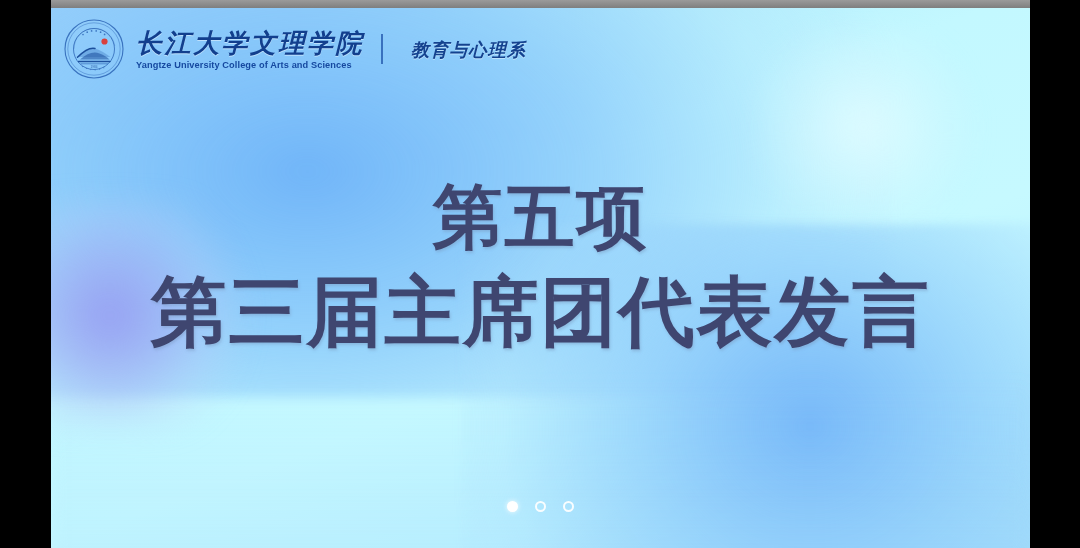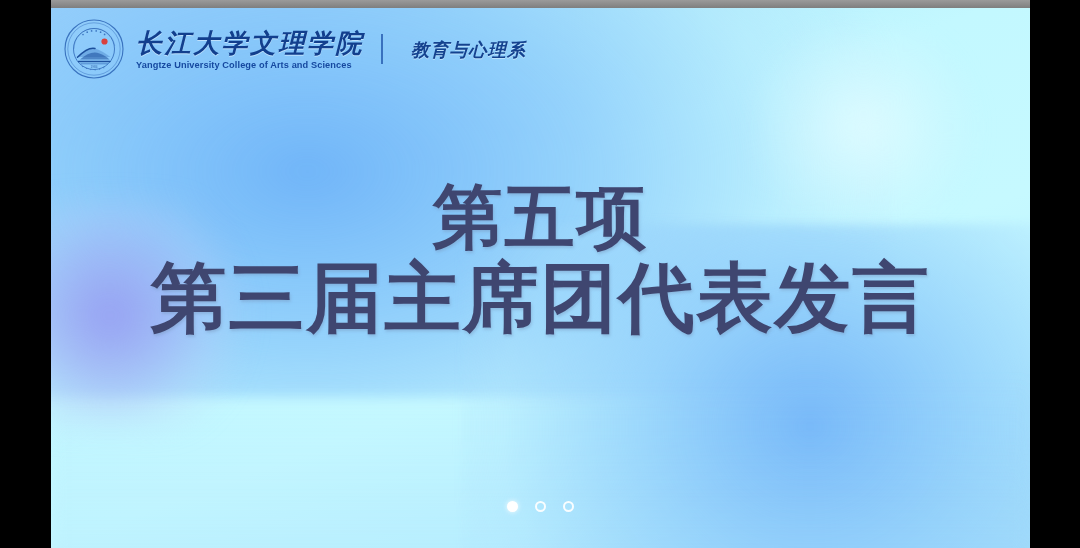--- a/index.html
+++ b/index.html
@@ -213,21 +213,21 @@
   .title-line {
     font-family: "DejaVu Sans", "Liberation Sans", sans-serif;
     font-weight: bold;
     color: #3f4670;
     letter-spacing: 2px;
     line-height: 1.06;
     text-shadow: 1px 2px 3px rgba(120,150,190,0.45);
     white-space: nowrap;
   }
   .title-line-1 { font-size: 70px; }
-  .title-line-2 { font-size: 76px; margin-top: 4px; }
+  .title-line-2 { font-size: 76px; margin-top: 18px; }
 
   
   .pager {
     position: absolute;
     left: 0;
     right: 0;
     bottom: 36px;
     display: flex;
     justify-content: center;
     align-items: center;

